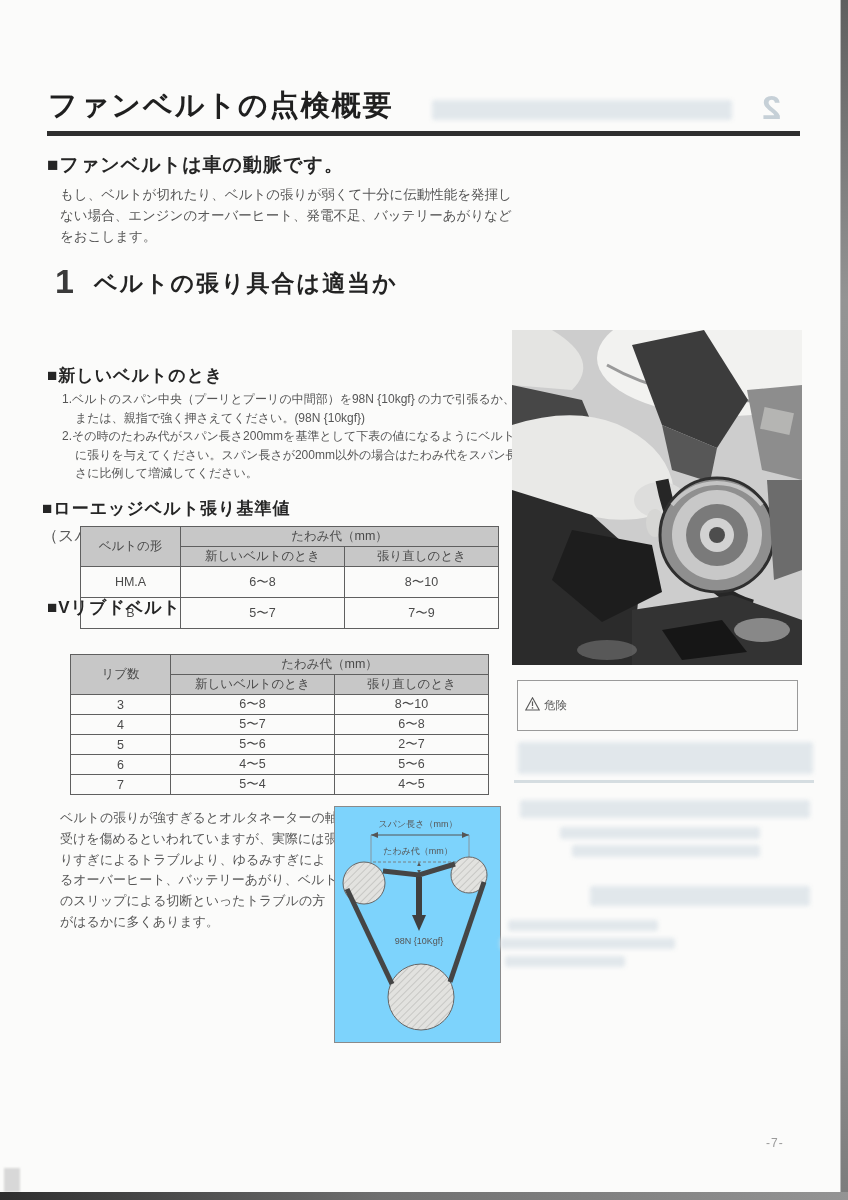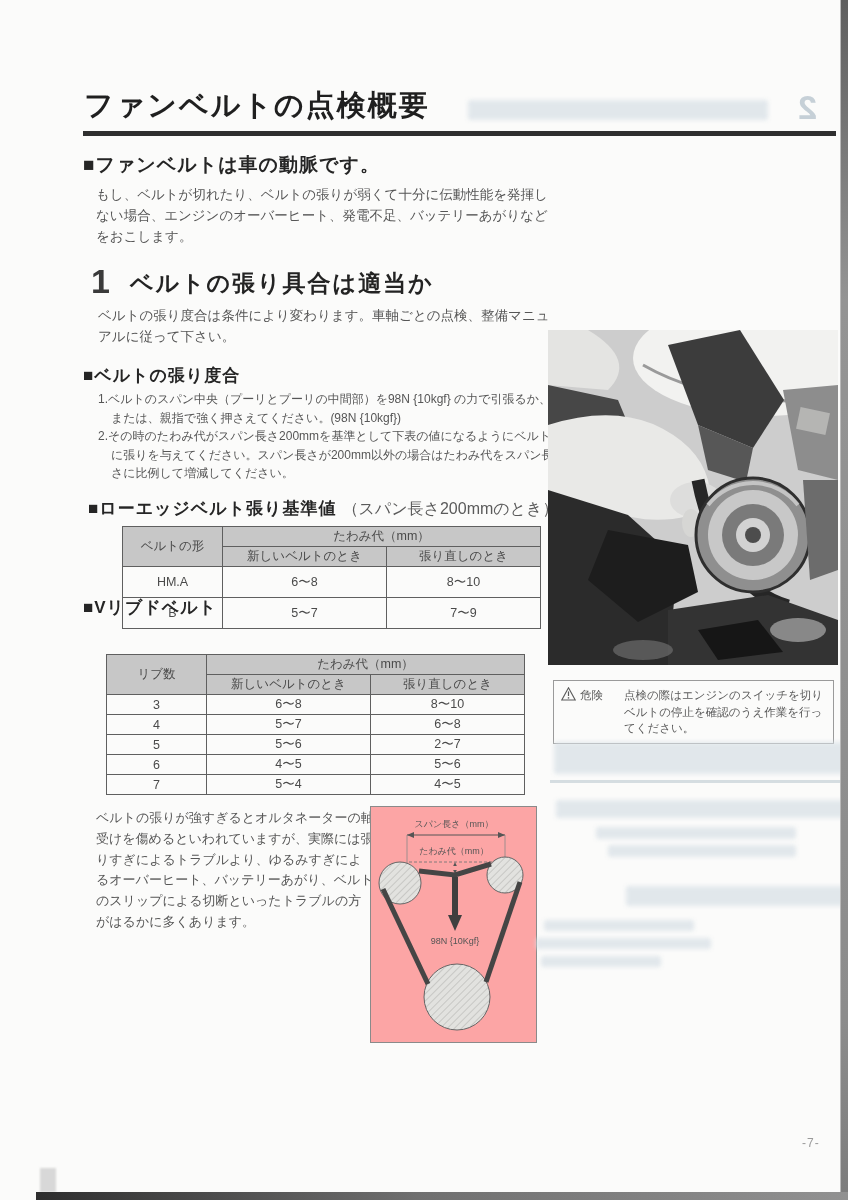--- a/index.html
+++ b/index.html
@@ -3,21 +3,21 @@
 <meta charset="utf-8">
 <style>
   * { margin:0; padding:0; box-sizing:border-box; }
   html,body { background:#e9e9e9; }
   .page {
     position:relative; width:848px; height:1200px;
     background:#fbfbfa; overflow:hidden;
     font-family:"Liberation Sans", sans-serif;
     color:#565656;
   }
-  .abs { position:absolute;margin-left:36px; }
+  .abs { position:absolute; }
 
   
   .page-title { left:48px; top:86px; font-size:29px; font-weight:bold; color:#1f1f1f; letter-spacing:2px; }
   .title-rule { left:47px; top:131px; width:753px; height:5px; background:#2f2f2f; }
 
   
   .st-blob { background:#d9e1e7; filter:blur(2px); opacity:.75; border-radius:2px; }
   .st-num { left:762px; top:88px; font-size:34px; font-weight:bold; color:#b9c6cf; transform:scaleX(-1); opacity:.8; }
 
   .h2 { font-size:19px; font-weight:bold; color:#252525; letter-spacing:1px; }
@@ -31,41 +31,41 @@
   .sec1-num { font-size:34px; font-weight:bold; color:#3a3a3a; line-height:1; }
   .sec1-title { font-size:23px; font-weight:bold; color:#232323; letter-spacing:2px; margin-top:4px; }
   .sec1-body { left:62px; top:306px; width:452px; }
 
   .tension-heading { left:47px; top:364px; }
   .steps { left:62px; top:390px; width:456px; font-size:12px; line-height:1.55; color:#565656; }
   .steps p { padding-left:13px; text-indent:-13px; }
 
   .tbl-head-row { display:flex; align-items:baseline; gap:6px; }
   .tbl-head-note { font-size:16px; font-weight:normal; color:#5a5a5a; letter-spacing:0; }
-  .t1-heading { left:52px; top:497px; }
+  .t1-heading { left:42px; top:497px;flex-direction:column; }
   .t2-heading { left:47px; top:596px; }
 
   table.spec { border-collapse:collapse; font-size:12.5px; color:#4a4a4a; text-align:center; table-layout:fixed; }
   table.spec td { border:1px solid #5f5f5f; padding:0 2px; }
   table.spec .hd { background:#c7c7c7; }
-  .t1 { left:86px; top:526px; }
+  .t1 { left:80px; top:526px; }
   .t2 { left:70px; top:654px;border-radius:26px; }
   .c1 { width:100px; } .c2 { width:164px; } .c3 { width:154px; }
   .rh20 td { height:20px; } .rh21 td { height:31px; }
 
   .note-para { left:60px; top:808px; width:278px; font-size:13px; line-height:1.6; }
 
-  .diagram-box { left:334px; top:806px; width:167px; height:237px; border:1px solid #8a8a8a; background:#fca5a5; }
+  .diagram-box { left:334px; top:806px; width:167px; height:237px; border:1px solid #8a8a8a; background:#7dd3fc; }
   .diagram-box svg { display:block; }
   .dg-label { font-size:9px; fill:#555; font-family:"Liberation Sans",sans-serif; }
 
   .photo { left:512px; top:330px; width:290px; height:335px; }
 
   .warn { left:517px; top:680px; width:281px; min-height:46px; border:1px solid #9a9a9a;
-          display:flex; gap:21px; padding:6px 7px; font-size:11.5px; line-height:1.45; color:#5a5a5a; }
+          display:flex; gap:6px; padding:16px 7px; font-size:11.5px; line-height:1.45; color:#5a5a5a; }
   .warn-head { display:flex; gap:4px; align-items:flex-start; white-space:nowrap; font-weight:normal; }
 
   .page-number { left:766px; top:1136px; font-size:12px; color:#9a9a9a; letter-spacing:1px; }
 
   .edge-right { right:0; top:0; width:8px; height:1200px;
     background:linear-gradient(to bottom,#5f5f5f,#949494 25%,#8c8c8c 85%,#7c7c7c); border-left:1px solid #b9b9b9; }
   .edge-bottom { left:0; top:1192px; width:848px; height:8px;
     background:linear-gradient(to right,#2e2e2e,#6f6f6f 45%,#949494); }
   .corner-smudge { left:4px; top:1168px; width:16px; height:24px; background:#bdbdbd; opacity:.55; filter:blur(1px); }
 </style>
@@ -80,23 +80,22 @@
   <div class="abs page-title">ファンベルトの点検概要</div>
   <div class="abs title-rule"></div>
 
   <div class="abs h2 intro-heading">■ファンベルトは車の動脈です。</div>
   <div class="abs body-text intro-body">もし、ベルトが切れたり、ベルトの張りが弱くて十分に伝動性能を発揮しない場合、エンジンのオーバーヒート、発電不足、バッテリーあがりなどをおこします。</div>
 
   <div class="abs sec1">
     <span class="sec1-num">1</span>
     <span class="sec1-title">ベルトの張り具合は適当か</span>
   </div>
-  <div class="abs body-text sec1-body">ベルトの張り度合は条件により変わります。車軸ごとの点検、整備マニュアルに従って下さい。</div>
-
-  <div class="abs h3 tension-heading">■ベルトの張り度合</div>
+
+  <div class="abs h3 tension-heading">■新しいベルトのとき</div>
   <div class="abs steps">
     <p>1.ベルトのスパン中央（プーリとプーリの中間部）を98N {10kgf} の力で引張るか、または、親指で強く押さえてください。(98N {10kgf})</p>
     <p>2.その時のたわみ代がスパン長さ200mmを基準として下表の値になるようにベルトに張りを与えてください。スパン長さが200mm以外の場合はたわみ代をスパン長さに比例して増減してください。</p>
   </div>
 
   <div class="abs h3 t1-heading tbl-head-row">
     <span>■ローエッジベルト張り基準値</span>
     <span class="tbl-head-note">（スパン長さ200mmのとき）</span>
   </div>
   <table class="abs spec t1">
@@ -227,21 +226,20 @@
 
   <div class="abs warn">
     <span class="warn-head">
       <svg width="15" height="14" viewBox="0 0 15 14">
         <polygon points="7.5,0.8 14.2,13 0.8,13" fill="none" stroke="#5a5a5a" stroke-width="1.1"></polygon>
         <rect x="6.9" y="4.4" width="1.2" height="4.6" fill="#5a5a5a"></rect>
         <rect x="6.8" y="10.2" width="1.4" height="1.4" fill="#5a5a5a"></rect>
       </svg>
       <span>危険</span>
     </span>
-    <span>点検の際はエンジンのスイッチを切りベルトの停止を確認のうえ作業を行ってください。</span>
   </div>
 
   <div class="abs st-blob" style="left:518px; top:742px; width:295px; height:32px;"></div>
   <div class="abs" style="left:514px; top:780px; width:300px; height:3px; background:#ccd6db; opacity:.8;"></div>
   <div class="abs st-blob" style="left:520px; top:800px; width:290px; height:18px;"></div>
   <div class="abs st-blob" style="left:560px; top:827px; width:200px; height:12px;"></div>
   <div class="abs st-blob" style="left:572px; top:845px; width:188px; height:12px;"></div>
   <div class="abs st-blob" style="left:590px; top:886px; width:220px; height:20px;"></div>
   <div class="abs st-blob" style="left:508px; top:920px; width:150px; height:11px;"></div>
   <div class="abs st-blob" style="left:500px; top:938px; width:175px; height:11px;"></div>

